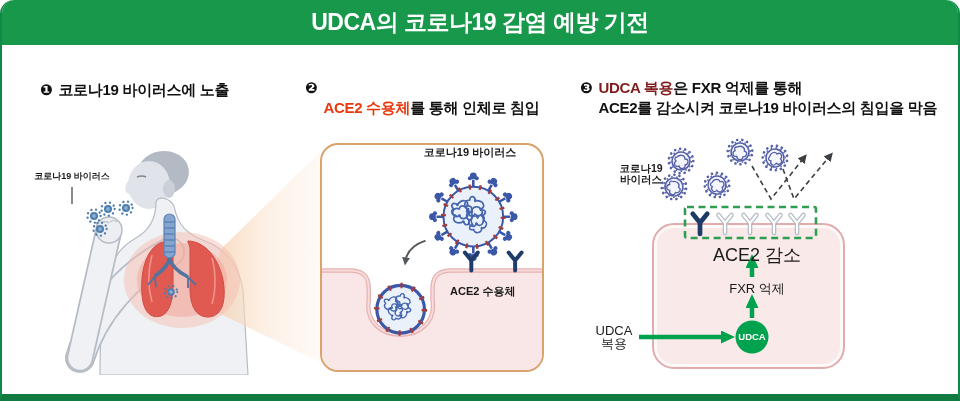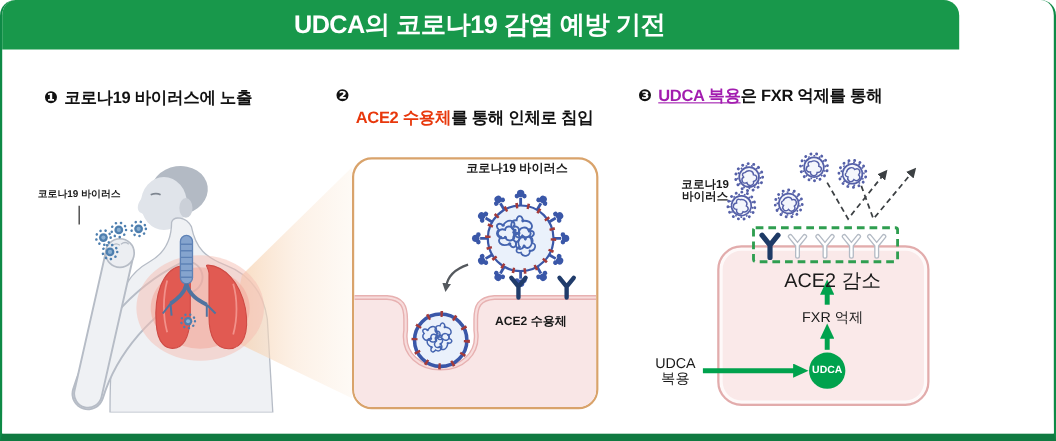--- a/index.html
+++ b/index.html
@@ -1,25 +1,25 @@
 <!DOCTYPE html>
 <html><head>
 <meta charset="utf-8">
 <style>
   html,body{margin:0;padding:0;background:#fff;font-family:"Liberation Sans","DejaVu Sans",sans-serif;}
   .frame{position:relative;width:960px;height:401px;box-sizing:border-box;background:#ffffff;
          border-left:2px solid #0E8A46;border-right:2px solid #0E8A46;border-bottom:7px solid #107A41;
          border-radius:14px 14px 0 0;overflow:hidden;}
-  .titlebar{position:absolute;left:-2px;top:0;width:872px;height:45px;background:#18984B;
+  .titlebar{position:absolute;left:-2px;top:0;width:960px;height:45px;background:#18984B;
             border-radius:14px 14px 0 0;display:flex;align-items:center;justify-content:center;}
   .titlebar h1{margin:0;color:#ffffff;font-size:23px;font-weight:700;letter-spacing:-0.5px;}
   .step{position:absolute;display:flex;gap:6px;color:#111;font-weight:700;font-size:15px;line-height:20px;letter-spacing:-0.3px;}
   .badge{font-size:15px;color:#111;}
   .red{color:#E8380C;}
-  .green{color:#a21caf;text-decoration:underline;}
+  .green{color:#7f1d1d;}
   .lb{position:absolute;color:#1a1a1a;font-weight:700;white-space:nowrap;}
   .center{transform:translateX(-50%);text-align:center;}
   .p2-box{position:absolute;left:318px;top:143px;width:224px;height:229px;box-sizing:border-box;
           border:2px solid #D9A36B;border-radius:18px;background:#fff;overflow:hidden;}
   .p3-cell{position:absolute;left:650px;top:223px;width:193px;height:146px;box-sizing:border-box;
            border:2.5px solid #E2ACAC;border-radius:22px;background:#FAE9E9;
            box-shadow:inset 0 0 0 3px rgba(255,255,255,0.7);}
   svg.layer{position:absolute;}
   .defs{position:absolute;width:0;height:0;overflow:hidden;}
 </style>
@@ -114,20 +114,21 @@
     <span>
       <br>
       <span class="red">ACE2 수용체</span><span>를 통해 인체로 침입</span>
     </span>
   </div>
 
   <div class="step" style="left:578px;top:78px;">
     <span class="badge">❸</span>
     <span>
       <span class="green">UDCA 복용</span><span>은 FXR 억제를 통해</span><br>
+      <span>ACE2를 감소시켜 코로나19 바이러스의 침입을 막음</span>
     </span>
   </div>
 
   <svg class="layer" style="left:20px;top:140px;" width="298" height="235" viewBox="0 0 298 235">
 
     <g>
       <ellipse cx="141" cy="33" rx="26" ry="22" fill="#B3BAC4" transform="rotate(-8 141 33)"></ellipse>
       <ellipse cx="127" cy="45" rx="21" ry="24" fill="#E0E4EA"></ellipse>
       <path d="M107,40 C103,45 102,50 105,53 L111,56 Z" fill="#E0E4EA"></path>
       <path d="M115,37 q5,-2 9,0" stroke="#7E8690" stroke-width="1.6" fill="none"></path>

